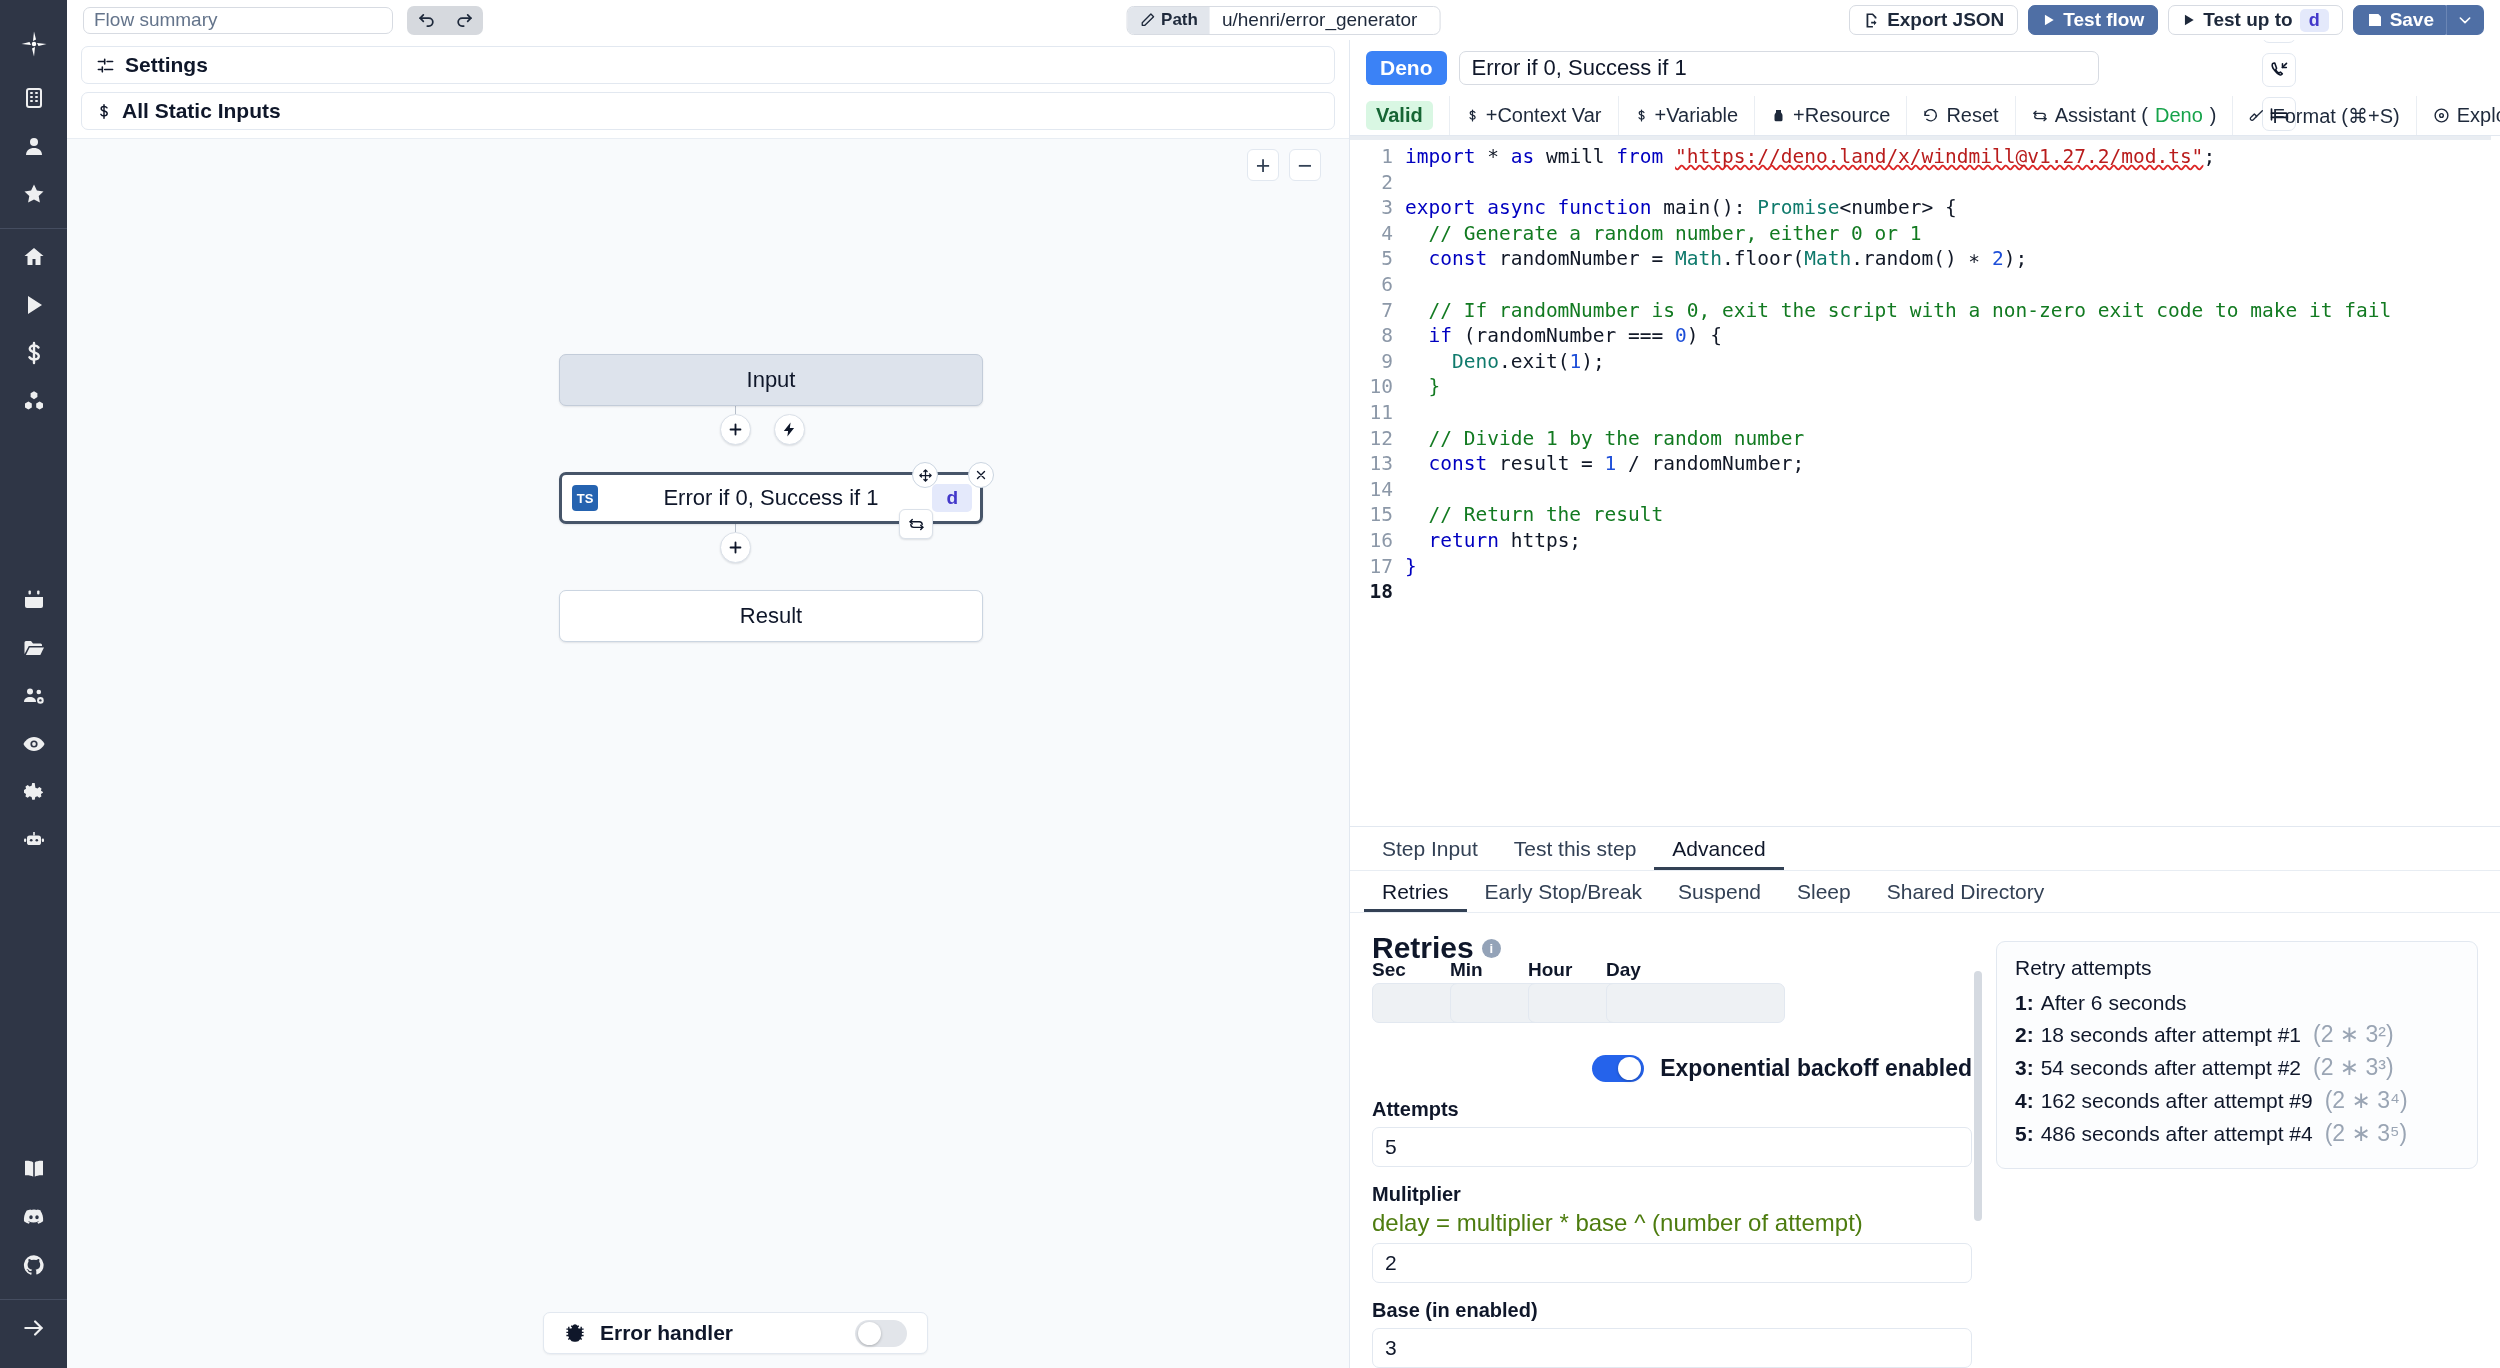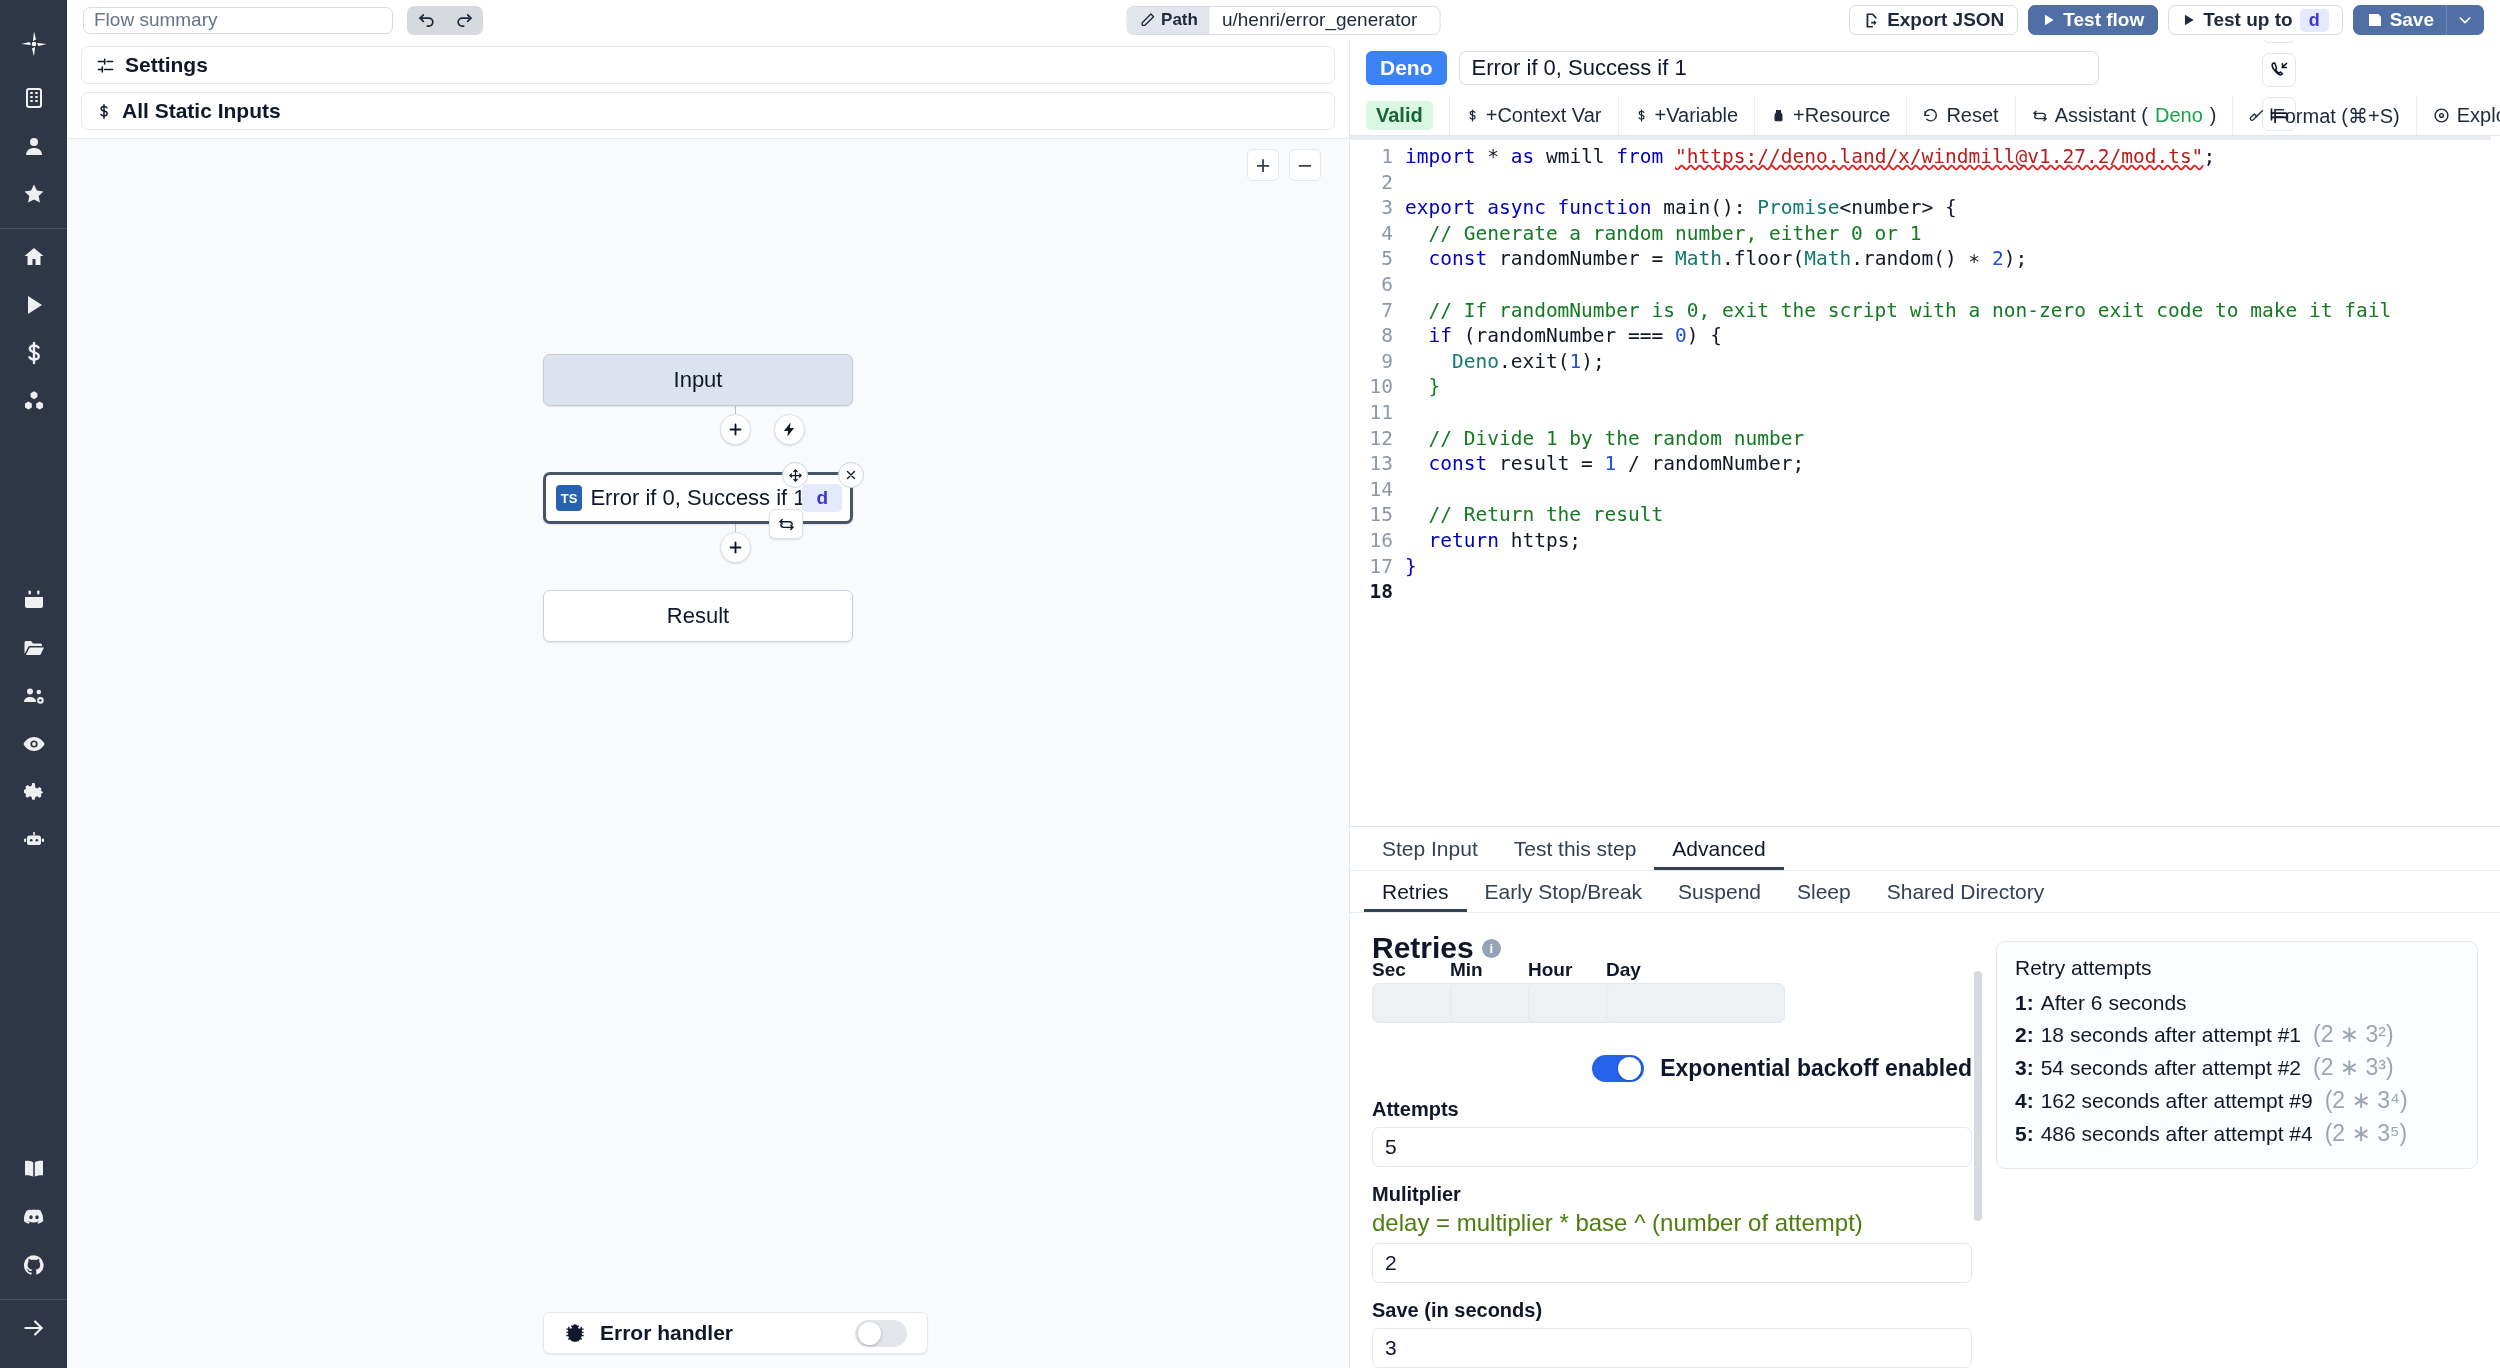--- a/index.html
+++ b/index.html
@@ -90,24 +90,25 @@
     border-top:1px solid #e8edf3;
   }
   .zoom-ctl { position:absolute; right:28px; top:10px; display:flex; gap:10px; }
   .zoom-btn {
     width:32px; height:32px; border:1px solid #e2e8f0; border-radius:6px; background:#fff;
     display:flex; align-items:center; justify-content:center; font-size:25px; color:#334155;
     cursor:pointer; line-height:1;
   }
   .graph { position:absolute; left:476px; top:215px; width:385px; }
   .node {
-    width:310px; height:52px; border-radius:7px; display:flex; align-items:center;
+    width:424px; height:52px; border-radius:7px; display:flex; align-items:center;
     justify-content:center; font-size:22px; color:#0f172a; position:relative;
     background:#fff; border:1px solid #cbd5e1;
     box-shadow:0 1px 2px rgba(15,23,42,.10);
+    margin-left:16px;
   }
   .node.input { background:#dde3ec; border-color:#c3ccd9; }
   .node.selected { border:3px solid #475569; }
   .ts-badge {
     position:absolute; left:10px; top:50%; transform:translateY(-50%);
     width:26px; height:26px; background:#2563b0; color:#fff; border-radius:4px;
     font-size:13px; font-weight:700; display:flex; align-items:center; justify-content:center;
   }
   .d-badge {
     position:absolute; right:8px; top:50%; transform:translateY(-50%);
@@ -744,21 +745,21 @@
                 <span class="tgl-lbl">Exponential backoff enabled</span>
               </div>
 
               <div class="field-lbl">Attempts</div>
               <input class="field-in" value="5" style="">
 
               <div class="field-lbl">Mulitplier</div>
               <div class="field-hint">delay = multiplier * base ^ (number of attempt)</div>
               <input class="field-in" value="2" style="">
 
-              <div class="field-lbl">Save (in seconds)</div>
+              <div class="field-lbl">Base (in enabled)</div>
               <input class="field-in" value="3" style="">
 
               <div class="panel-scroll"></div>
             </div>
 
             <div class="retry-right">
               <div class="retry-card">
                 <div class="rc-title">Retry attempts</div>
                 <div id="rc-rows">
                     <div class="rc-row">

